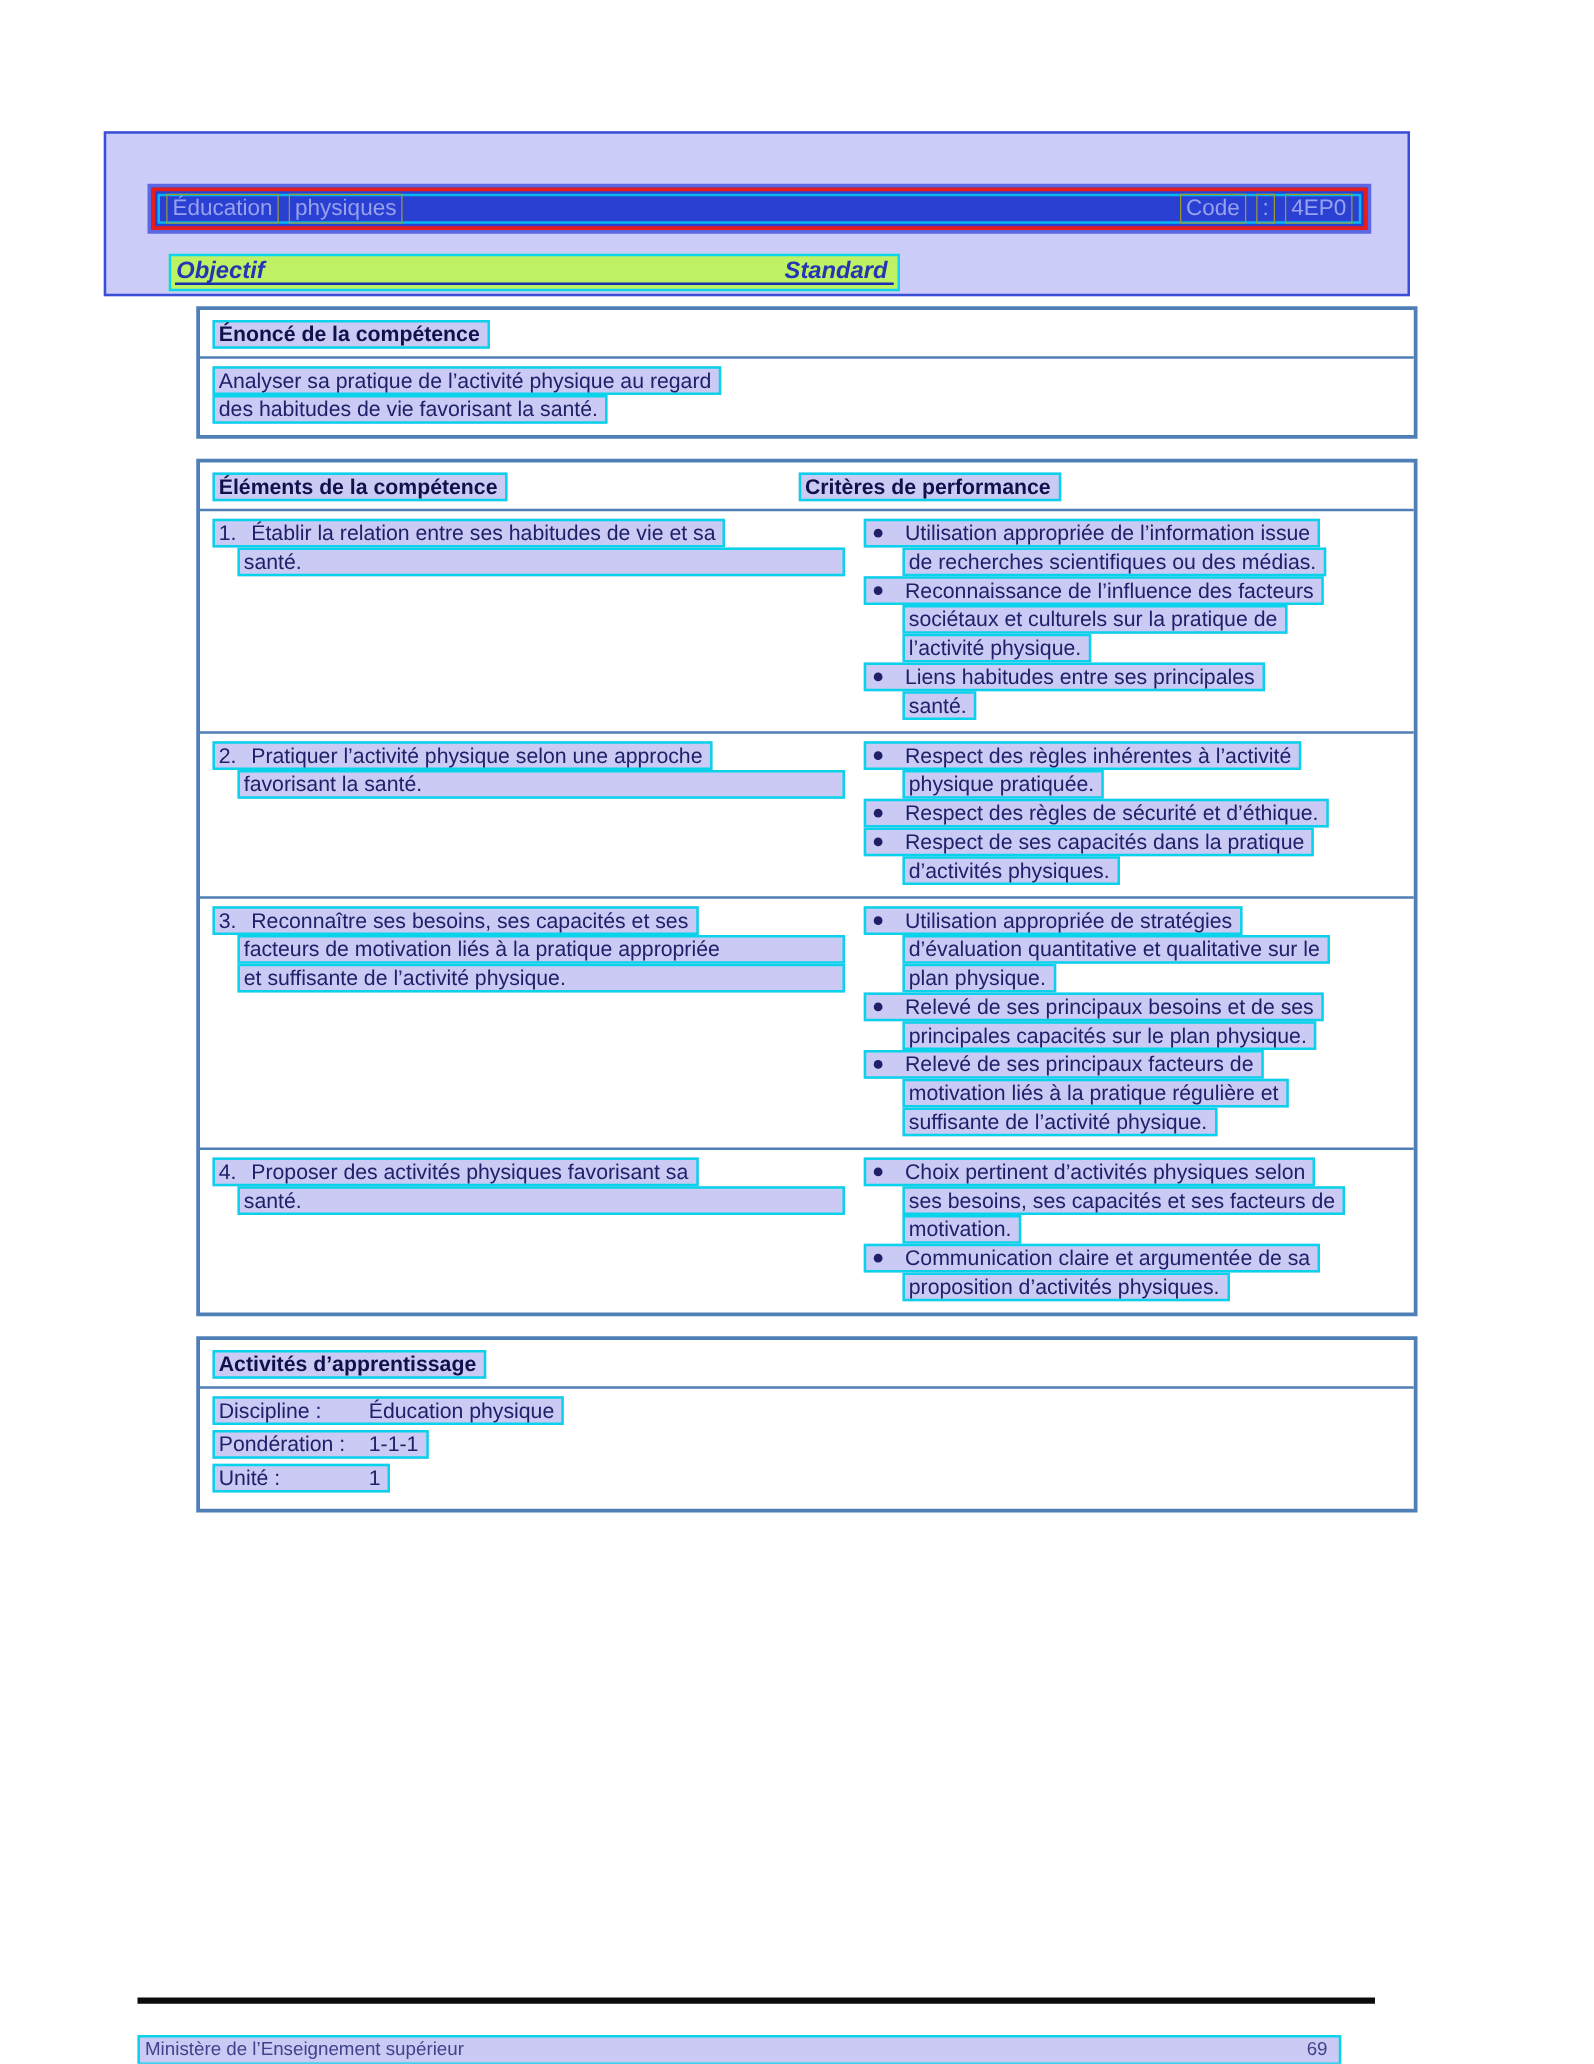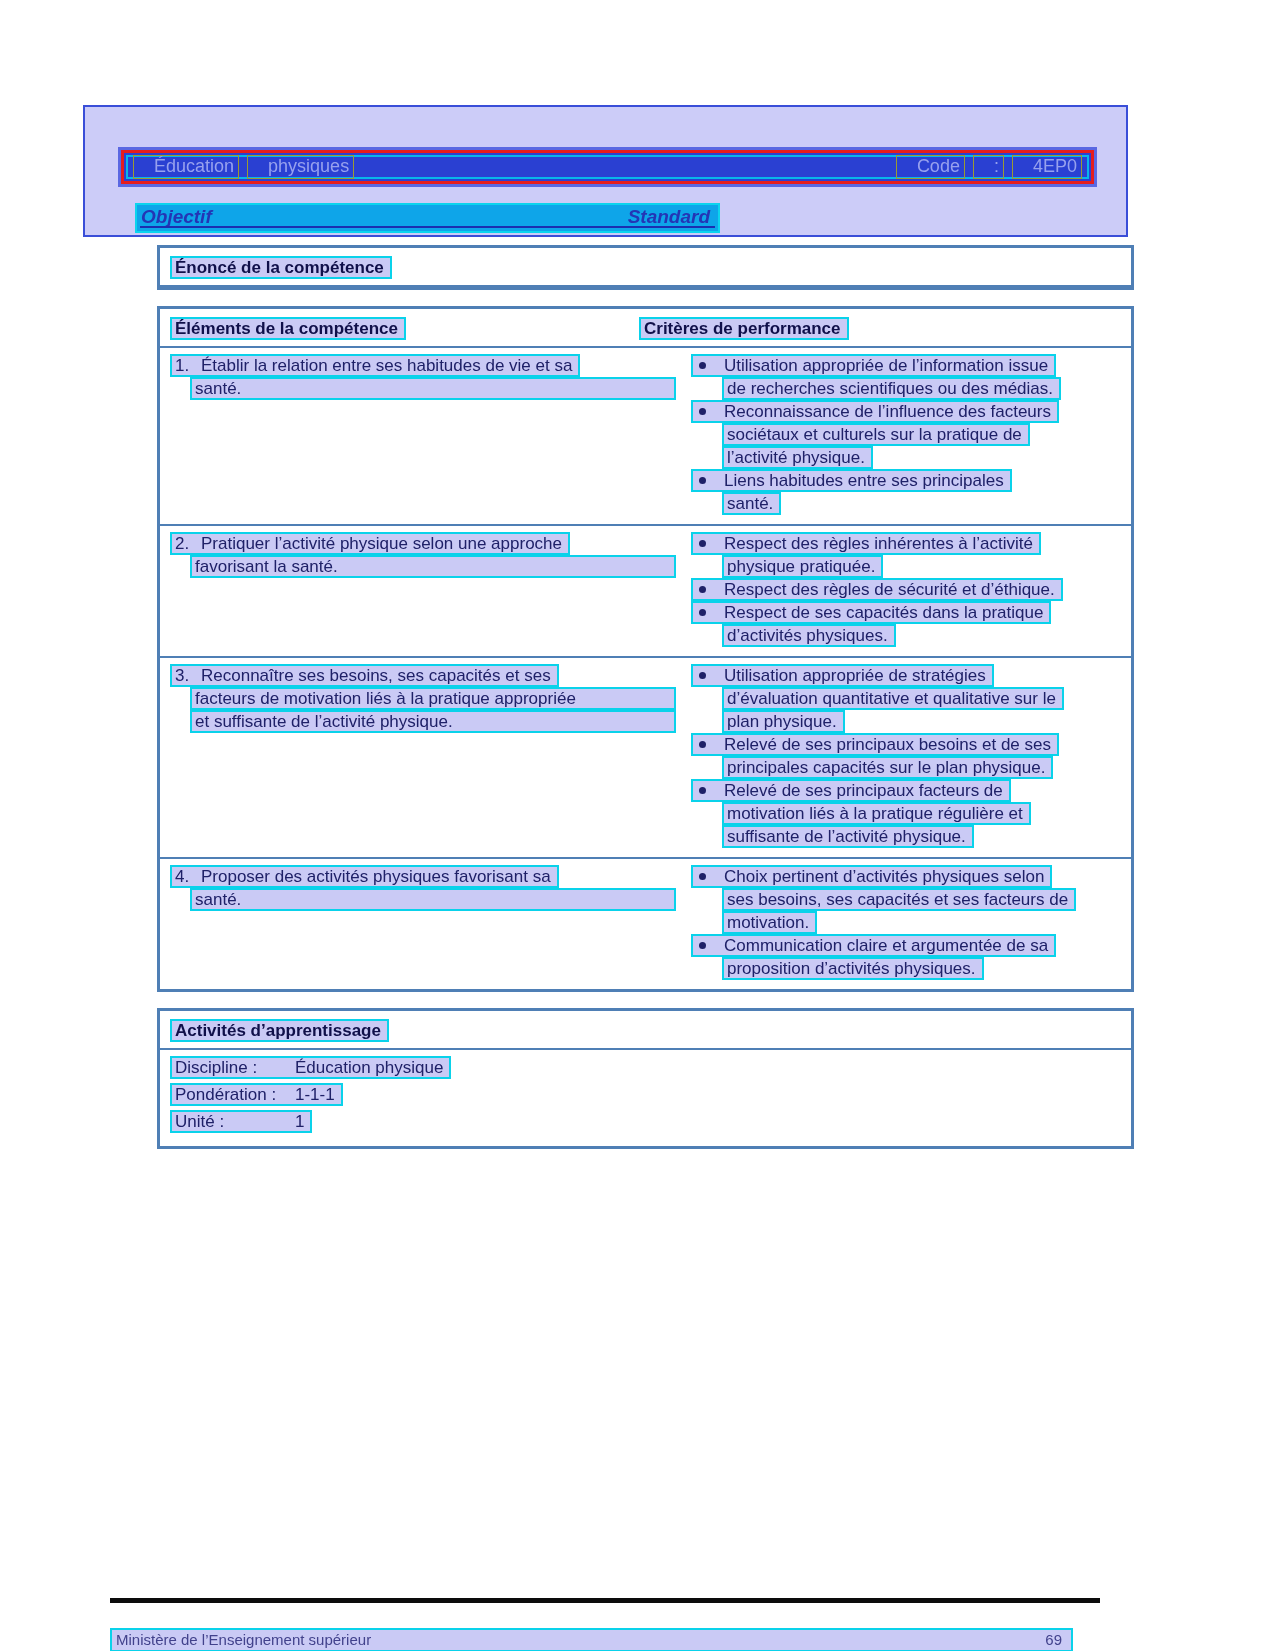--- a/index.html
+++ b/index.html
@@ -22,26 +22,26 @@
   .banner-inner {
     position:absolute; left:3px; right:3px; top:3px; bottom:3px;
     border:3px solid #e51d1d; background:#2a40d2;
   }
   .banner-line {
     position:absolute; left:2px; right:2px; top:2px; bottom:2px;
     border:2px solid #08b6ea; background:#2a40d2;
     display:flex; align-items:center; justify-content:space-between;
     padding:0 5px; color:#97a1ee; font-size:18px;
   }
-  .wbox { display:inline-block; border:1px solid #9a9a33; padding:0 4px 1px 20px; margin-right:3px; white-space:nowrap; }
+  .wbox { display:inline-block; border:1px solid #9a9a33; padding:0 4px 1px 4px; margin-right:3px; white-space:nowrap; }
   .wbox:last-child { margin-right:0; }
 
   .obj-row {
     position:absolute; left:50px; top:96px; width:585px; height:30px;
-    background:#0ea5e9; border:2px solid #0cd4ee;
+    background:#bef264; border:2px solid #0cd4ee;
     display:flex; align-items:center; justify-content:space-between;
     padding:0 8px 2px 4px;
   }
   .obj-row::after {
     content:""; position:absolute; left:3px; right:3px; bottom:3px; height:2px;
     background:#1b2eb0;
   }
   .obj-word { font-style:italic; font-weight:bold; font-size:19px; color:#2435b5; }
 
   
@@ -113,20 +113,24 @@
     <span class="obj-word">Standard</span>
   </div>
 </div>
 
 <div class="content">
 
   <div class="panel">
     <div class="panel-h">
       <span class="hl hlh">Énoncé de la compétence</span>
     </div>
+    <div class="panel-b">
+      <div class="tline"><span class="hl">Analyser sa pratique de l’activité physique au regard</span></div>
+      <div class="tline"><span class="hl">des habitudes de vie favorisant la santé.</span></div>
+    </div>
   </div>
 
   <div class="panel">
     <div class="phead">
       <div><span class="hl hlh">Éléments de la compétence</span></div>
       <div><span class="hl hlh">Critères de performance</span></div>
     </div>
 
     <div class="crow">
       <div>

